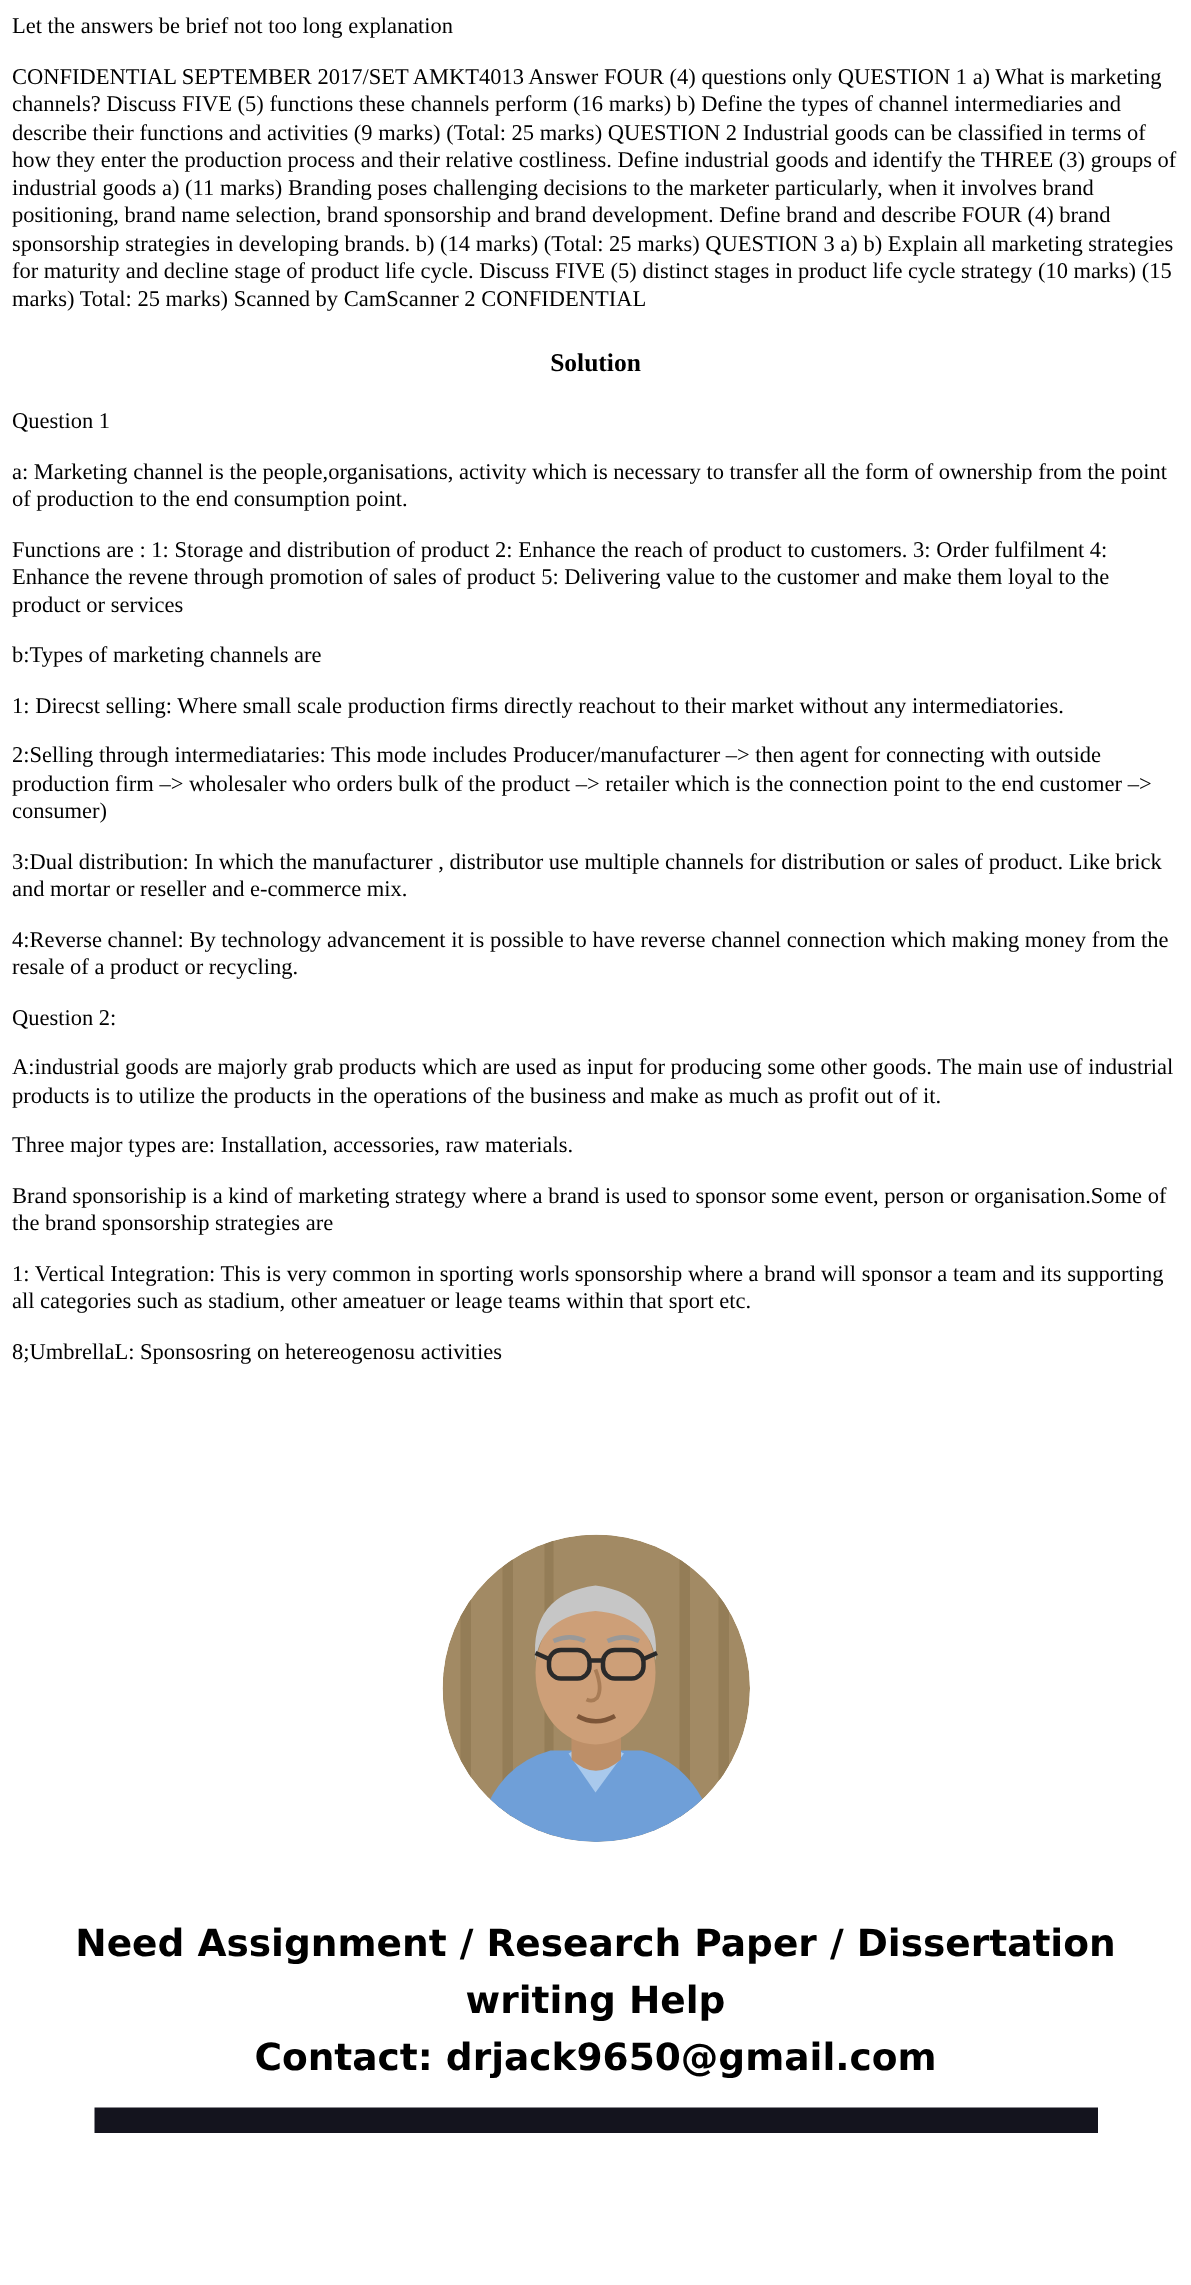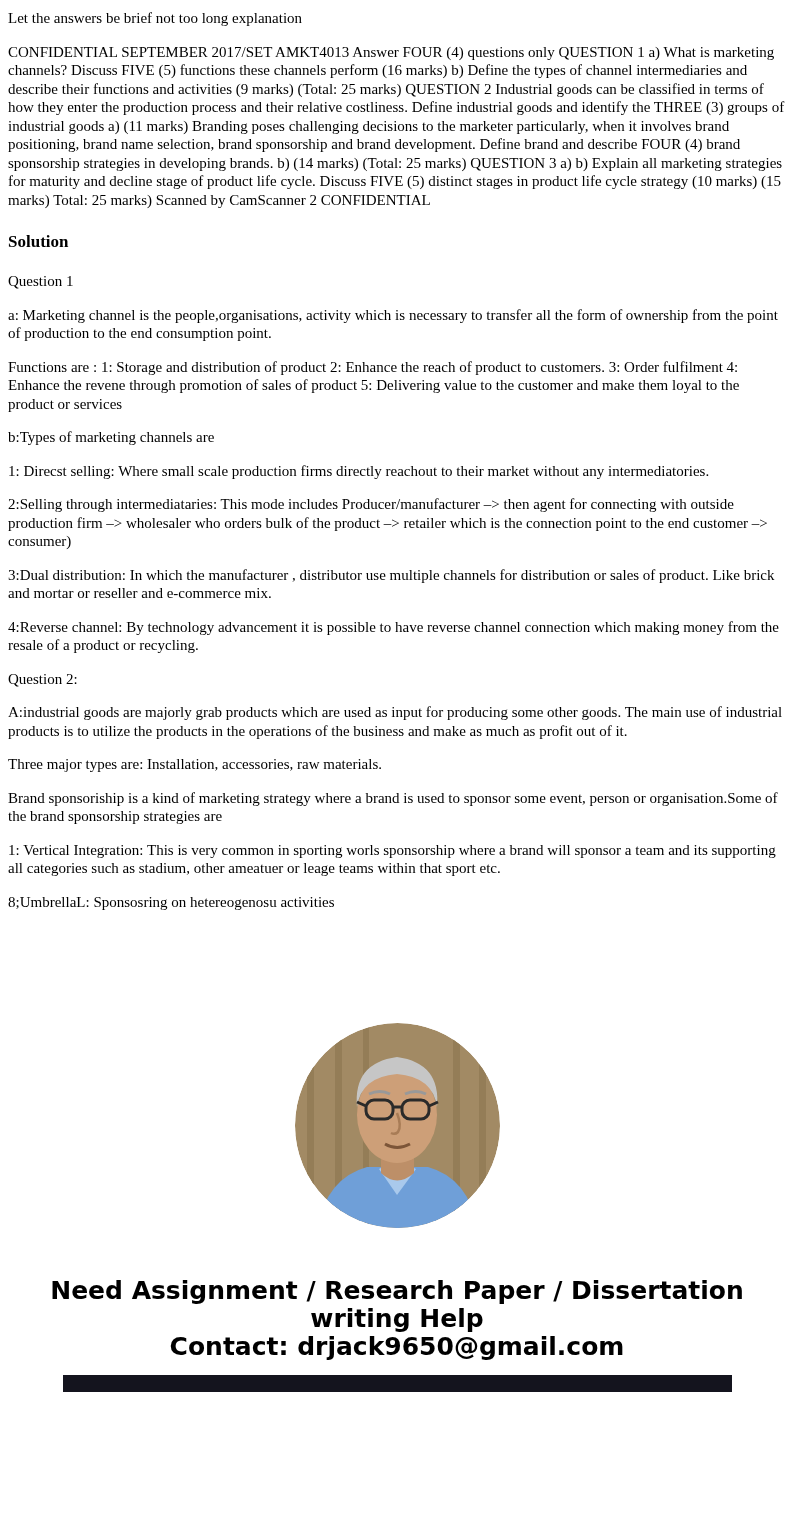--- a/index.html
+++ b/index.html
@@ -16,40 +16,41 @@
   .doc-text p {
     margin: 0 0 15px 0;
     font-size: 15px;
     line-height: 18.5px;
   }
   .solution-heading {
     font-size: 17px;
     font-weight: 700;
     margin: 23px 0 21px 0;
     line-height: 19px;
+    text-align: center;
   }
   .avatar-wrap {
     margin-top: 112px;
     display: flex;
     justify-content: center;
   }
   .avatar {
     width: 205px;
     height: 205px;
     border-radius: 50%;
     overflow: hidden;
     display: block;
   }
   .footer-promo {
     margin-top: 49px;
     text-align: center;
     font-family: "DejaVu Sans", sans-serif;
     font-weight: 700;
     font-size: 25px;
-    line-height: 28px;
+    line-height: 38px;
     color: #000;
   }
   .footer-promo p { margin: 0; }
   .bottom-bar {
     width: 669px;
     height: 17px;
     background: #14141e;
     margin: 14px auto 0 auto;
   }
 </style>

